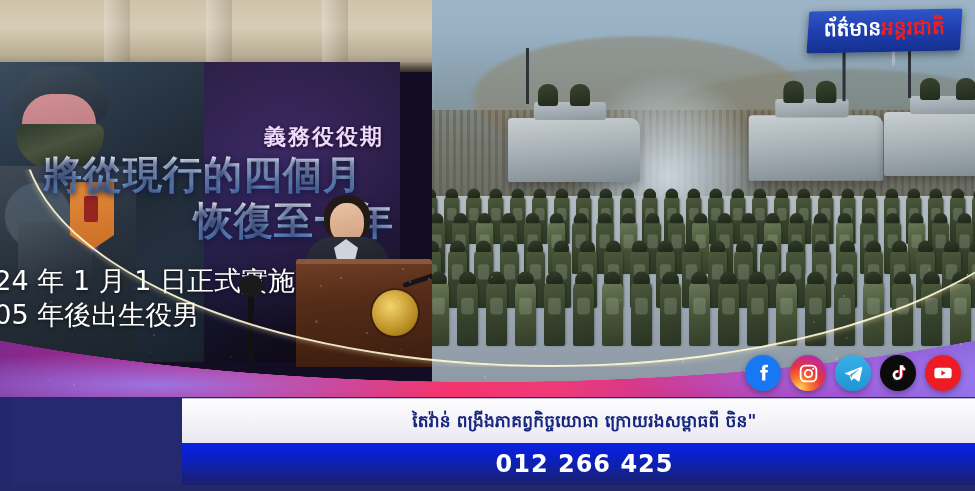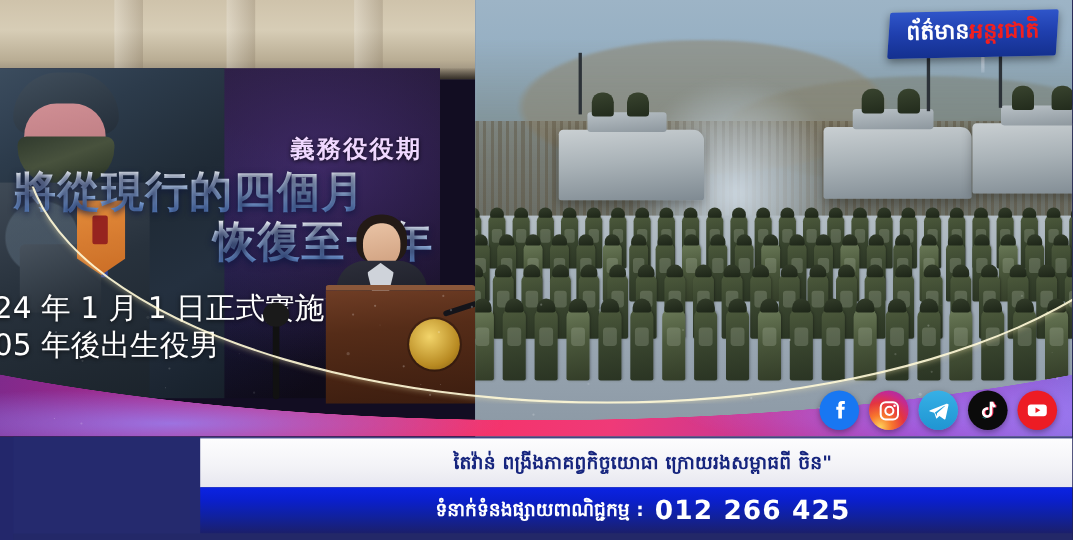--- a/index.html
+++ b/index.html
@@ -107,21 +107,21 @@
     margin:0 10px 6px 0;
   }
   .cn-l2, .cn-l3{
     font-size:39px; font-weight:700; line-height:1.08; letter-spacing:1px;
     color:#cfe6ff;
     background:linear-gradient(180deg,#ffffff 0%,#bcd9fb 45%,#5e8fd6 100%);
     -webkit-background-clip:text; background-clip:text; color:transparent;
     text-shadow:0 2px 6px rgba(10,20,60,.85);
     white-space:nowrap;
   }
-  .cn-l2{ margin-left:-78px; text-align:left; }
+  .cn-l2{ margin-left:-78px; text-align:center; }
   .cn-l3{ margin-top:4px; }
   .cn-l4, .cn-l5{
     font-size:27px; font-weight:500; color:#ffffff; line-height:1.25;
     text-shadow:0 1px 4px rgba(0,0,0,.75); white-space:nowrap; text-align:left;
     margin-left:-130px;
   }
   .cn-l4{ margin-top:22px; }
 
   
   .podium{
@@ -627,19 +627,18 @@
     </div>
   </div>
 
   <div id="footer">
 
     <div id="headline-bar">
       <div class="txt">តៃវ៉ាន់ ពង្រីងភាគព្វកិច្ចយោធា ក្រោយរងសម្ពាធពី ចិន"</div>
     </div>
 
     <div id="contact-bar">
-      <span class="lbl">ទំនាក់ទំនងផ្សាយពាណិជ្ជកម្ម :</span>
       <span class="num">012 266 425</span>
     </div>
 
     <div class="footer-strip"></div>
   </div>
 </div>
 
 </body></html>

